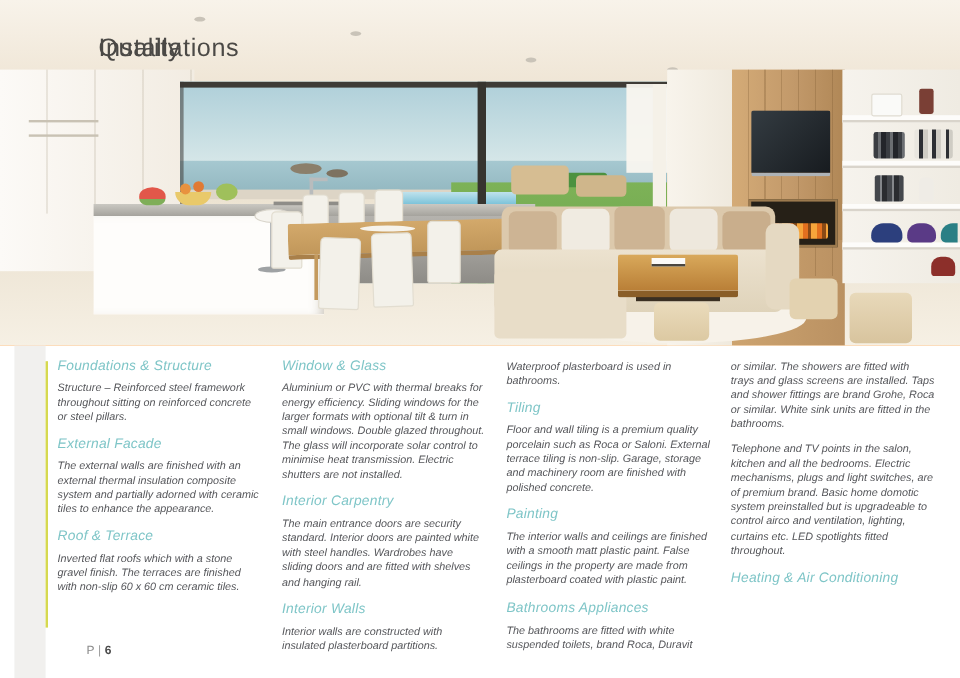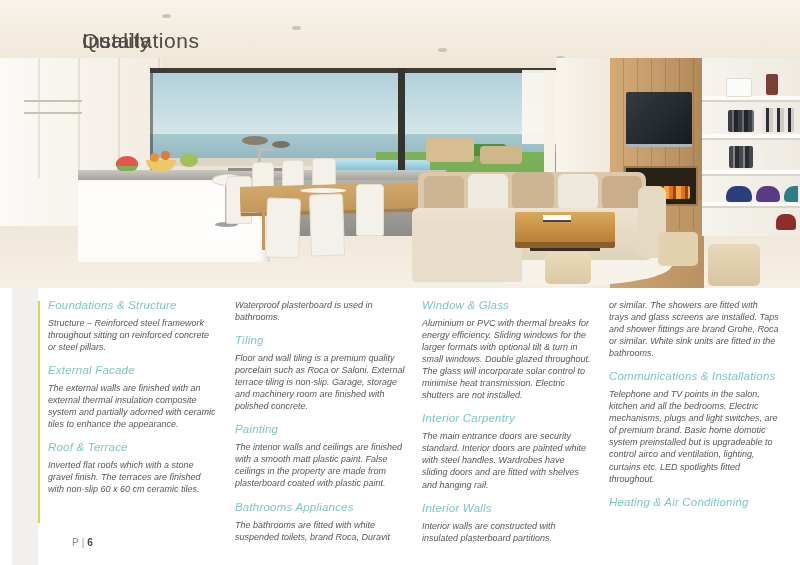--- a/index.html
+++ b/index.html
@@ -250,39 +250,38 @@
   <div class="cols">
     <div class="col">
       <div class="h hd" style="color: rgb(126, 197, 199);">Foundations &amp; Structure</div>
       <div class="p">Structure – Reinforced steel framework throughout sitting on reinforced concrete or steel pillars.</div>
       <div class="h hd" style="color: rgb(126, 197, 199);">External Facade</div>
       <div class="p">The external walls are finished with an external thermal insulation composite system and partially adorned with ceramic tiles to enhance the appearance.</div>
       <div class="h hd" style="color: rgb(126, 197, 199);">Roof &amp; Terrace</div>
       <div class="p">Inverted flat roofs which with a stone gravel finish. The terraces are finished with non-slip 60 x 60 cm ceramic tiles.</div>
     </div>
     <div class="col">
+      <div class="h hd" style="color: rgb(126, 197, 199);">Window &amp; Glass</div>
+      <div class="p">Aluminium or PVC with thermal breaks for energy efficiency. Sliding windows for the larger formats with optional tilt &amp; turn in small windows. Double glazed throughout. The glass will incorporate solar control to minimise heat transmission. Electric shutters are not installed.</div>
+      <div class="h hd" style="color: rgb(126, 197, 199);">Interior Carpentry</div>
+      <div class="p">The main entrance doors are security standard. Interior doors are painted white with steel handles. Wardrobes have sliding doors and are fitted with shelves and hanging rail.</div>
+      <div class="h hd" style="color: rgb(126, 197, 199);">Interior Walls</div>
+      <div class="p">Interior walls are constructed with insulated plasterboard partitions.</div>
+    </div>
+    <div class="col">
       <div class="p">Waterproof plasterboard is used in bathrooms.</div>
       <div class="h hd" style="color: rgb(126, 197, 199);">Tiling</div>
       <div class="p">Floor and wall tiling is a premium quality porcelain such as Roca or Saloni. External terrace tiling is non-slip. Garage, storage and machinery room are finished with polished concrete.</div>
       <div class="h hd" style="color: rgb(126, 197, 199);">Painting</div>
       <div class="p">The interior walls and ceilings are finished with a smooth matt plastic paint. False ceilings in the property are made from plasterboard coated with plastic paint.</div>
       <div class="h hd" style="color: rgb(126, 197, 199);">Bathrooms Appliances</div>
       <div class="p">The bathrooms are fitted with white suspended toilets, brand Roca, Duravit</div>
     </div>
     <div class="col">
-      <div class="h hd" style="color: rgb(126, 197, 199);">Window &amp; Glass</div>
-      <div class="p">Aluminium or PVC with thermal breaks for energy efficiency. Sliding windows for the larger formats with optional tilt &amp; turn in small windows. Double glazed throughout. The glass will incorporate solar control to minimise heat transmission. Electric shutters are not installed.</div>
-      <div class="h hd" style="color: rgb(126, 197, 199);">Interior Carpentry</div>
-      <div class="p">The main entrance doors are security standard. Interior doors are painted white with steel handles. Wardrobes have sliding doors and are fitted with shelves and hanging rail.</div>
-      <div class="h hd" style="color: rgb(126, 197, 199);">Interior Walls</div>
-      <div class="p">Interior walls are constructed with insulated plasterboard partitions.</div>
-    </div>
-    <div class="col">
       <div class="p">or similar. The showers are fitted with trays and glass screens are installed. Taps and shower fittings are brand Grohe, Roca or similar. White sink units are fitted in the bathrooms.</div>
-      <div class="h hd" style="color: rgb(126, 197, 199);">Communications &amp; Installations</div>
       <div class="p">Telephone and TV points in the salon, kitchen and all the bedrooms. Electric mechanisms, plugs and light switches, are of premium brand. Basic home domotic system preinstalled but is upgradeable to control airco and ventilation, lighting, curtains etc. LED spotlights fitted throughout.</div>
       <div class="h hd" style="color: rgb(126, 197, 199);">Heating &amp; Air Conditioning</div>
     </div>
   </div>
 
   <div class="footer">
     <span>P</span><span class="sep">|</span><span class="num">6</span>
   </div>
 
 </div>

